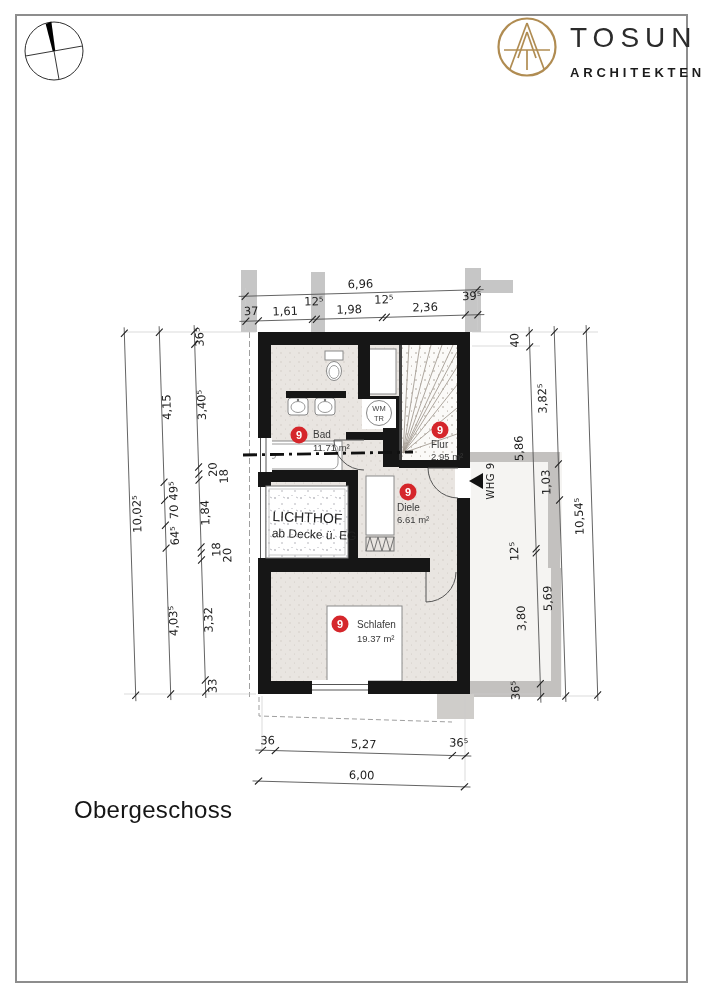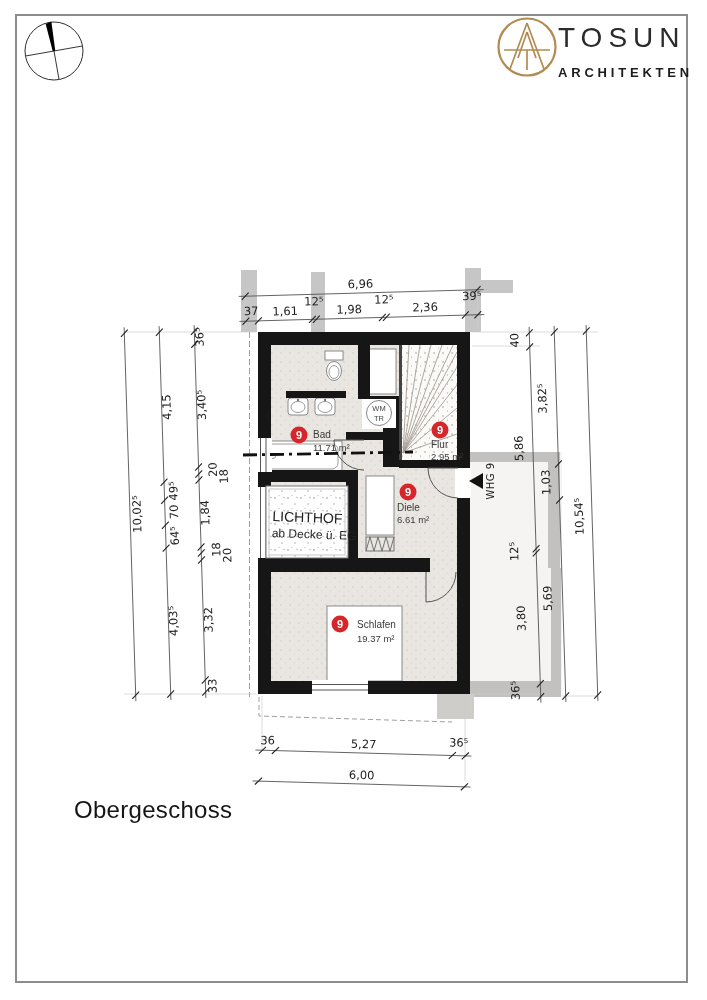--- a/index.html
+++ b/index.html
@@ -1,21 +1,21 @@
 <!DOCTYPE html>
 <html><head>
 <meta charset="utf-8">
 <style>
   html,body{margin:0;padding:0;background:#ffffff;}
   body{width:707px;height:1000px;position:relative;overflow:hidden;
        font-family:"Liberation Sans",sans-serif;}
   .frame{position:absolute;left:15px;top:14px;width:673px;height:969px;
          border:2px solid #8d8d8d;box-sizing:border-box;}
   .compass{position:absolute;left:19px;top:16px;}
-  .logo-wrap{position:absolute;left:496px;top:16px;display:flex;align-items:flex-start;}
+  .logo-wrap{position:absolute;left:496px;top:16px;display:flex;align-items:flex-start;gap:12px;}
   .brand-text{padding-top:7px;}
   .brand-name{font-size:28px;letter-spacing:6px;color:#2b2b2b;font-weight:400;line-height:30px;}
   .brand-subtitle{font-size:13px;letter-spacing:3.8px;color:#1c1c1c;font-weight:700;margin-top:12px;}
   .floor-title{position:absolute;left:74px;top:796px;font-size:24px;color:#151515;letter-spacing:.3px;}
   .plan-svg{position:absolute;left:0;top:0;width:707px;height:1000px;}
   .dim{font:11.5px "DejaVu Sans",sans-serif;fill:#1d1d1d;}
   .room-name{font:10px "Liberation Sans",sans-serif;fill:#3a3a3a;}
   .room-area{font:9.5px "Liberation Sans",sans-serif;fill:#3a3a3a;}
   .marker-num{font:700 11px "Liberation Sans",sans-serif;fill:#ffffff;}
   .lich1{font:14px "Liberation Sans",sans-serif;fill:#222;}

